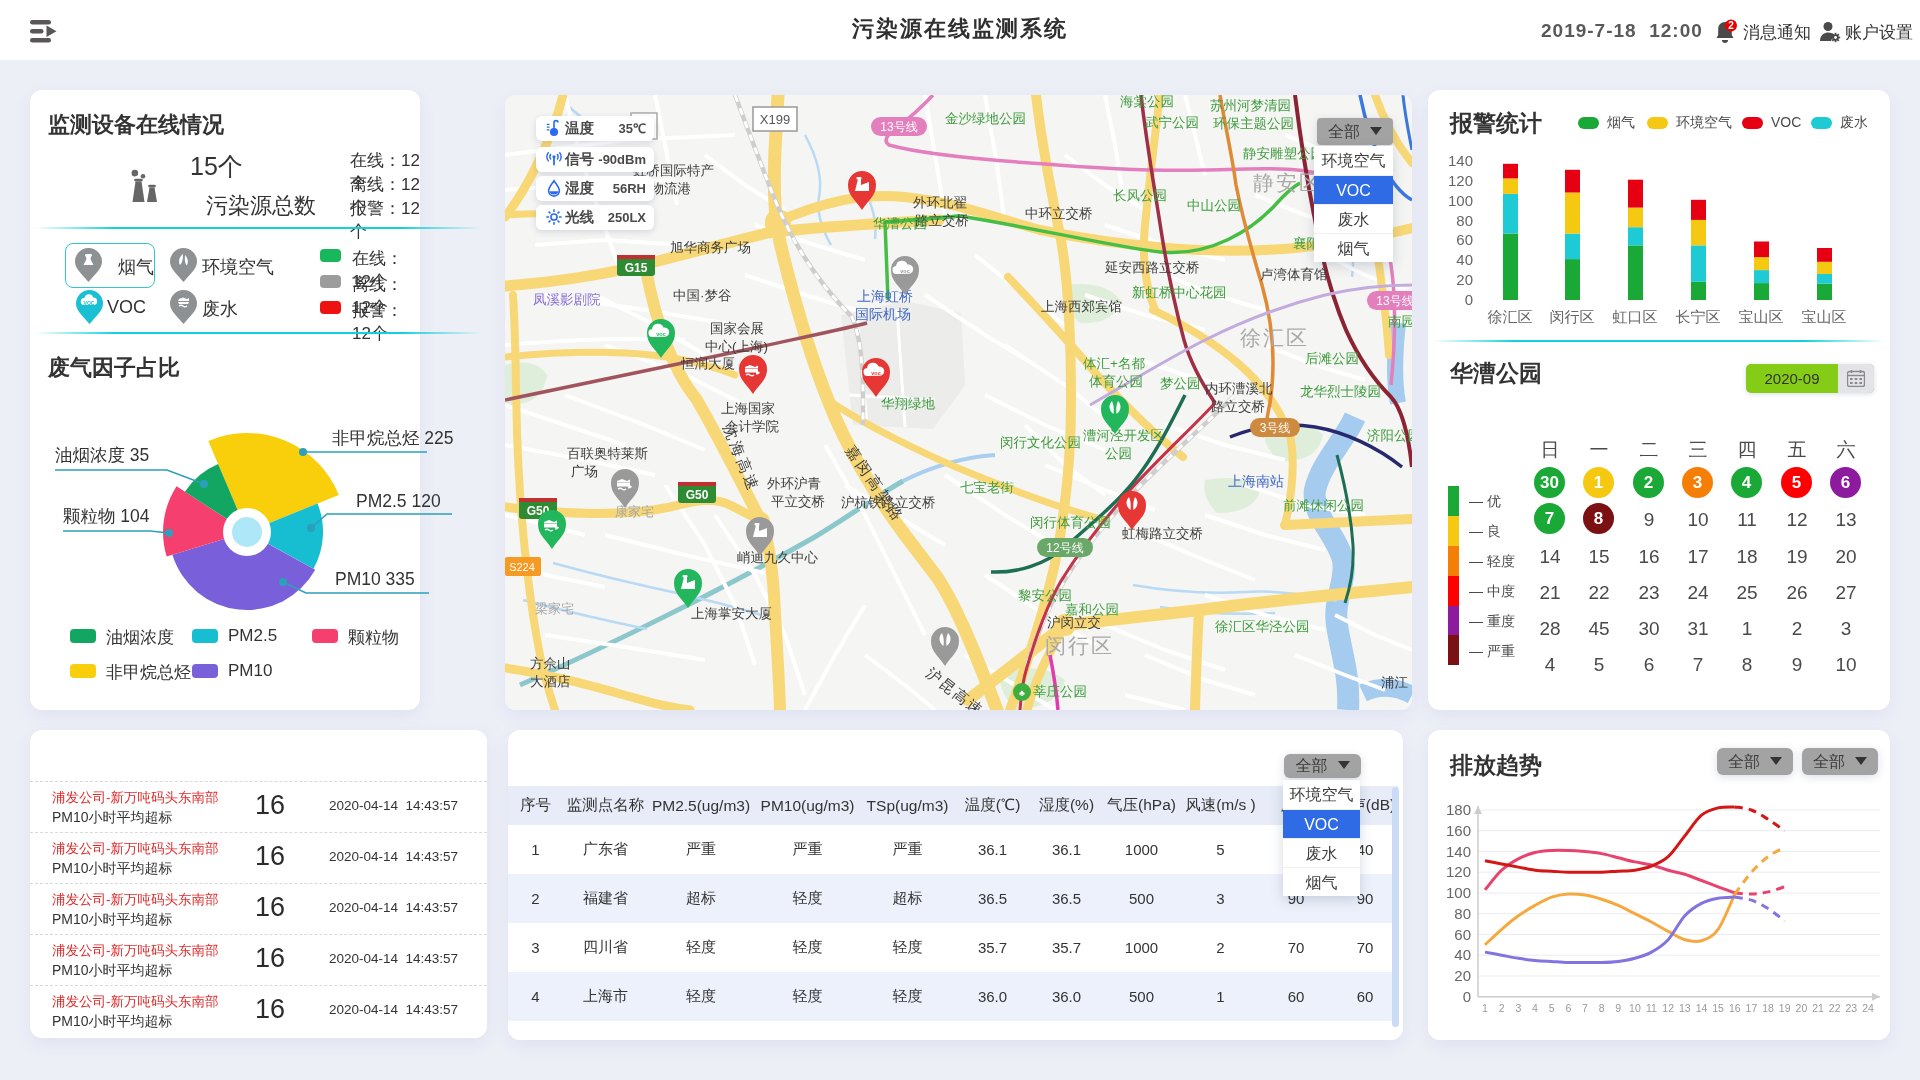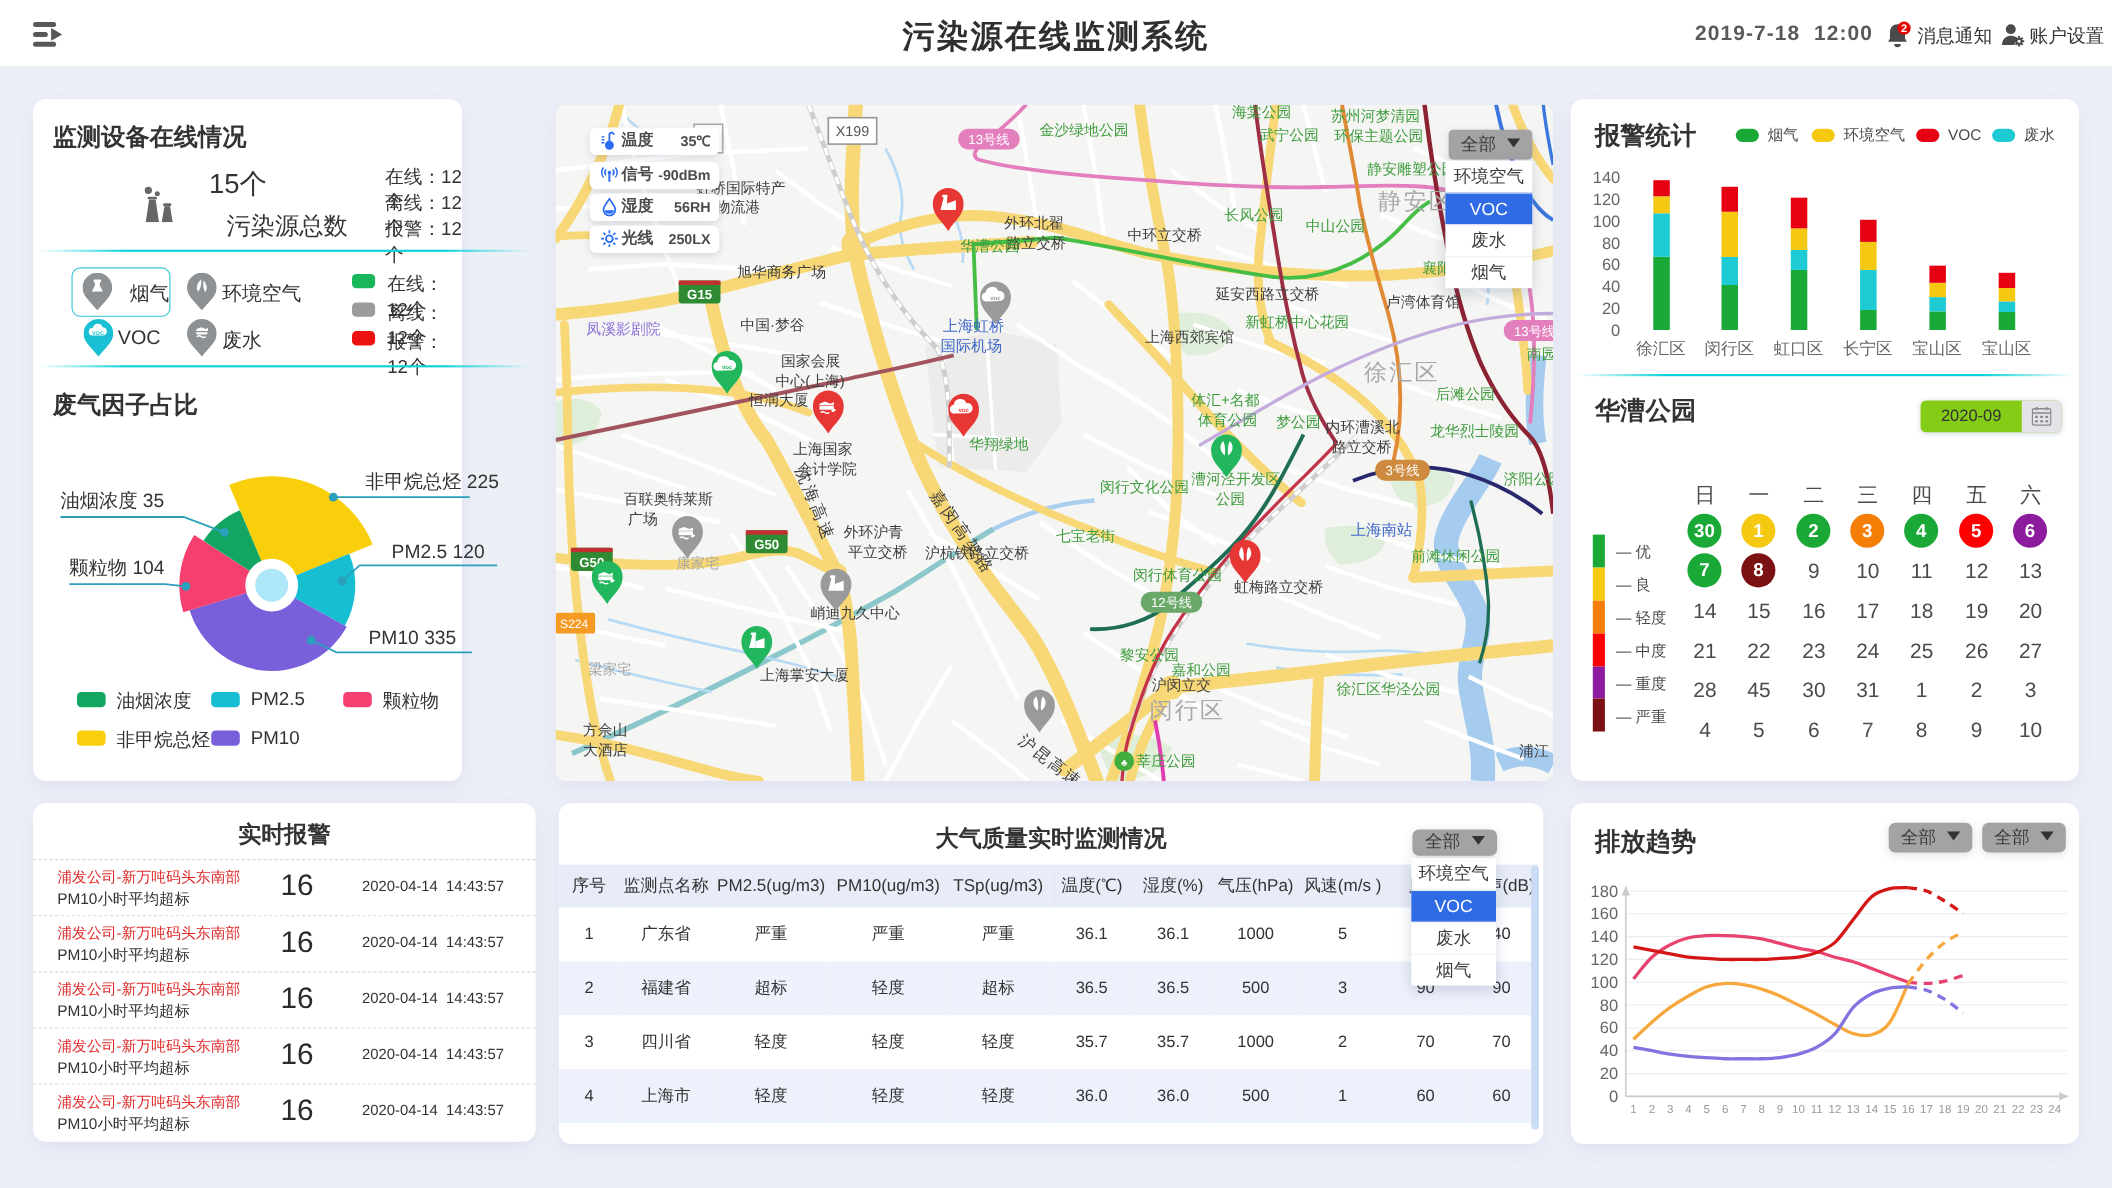--- a/index.html
+++ b/index.html
@@ -1,20 +1,20 @@
 <!DOCTYPE html>
 <html lang="zh"><head>
 <meta charset="utf-8">
 <title>污染源在线监测系统</title>
 <style>
 * { margin:0; padding:0; box-sizing:border-box; }
 html,body { width:1920px; height:1080px; overflow:hidden; }
 body { font-family:"Liberation Sans", sans-serif; background:#EDEFF7; position:relative; color:#333; }
 .hdr { position:absolute; left:0; top:0; width:1920px; height:60px; background:#fff; }
-.hdr-title { position:absolute; left:0; right:0; top:14px; text-align:center; font-size:29px; font-weight:bold; color:#2f2f2f; letter-spacing:2px; }
+.hdr-title { position:absolute; left:0; right:0; top:14px; text-align:center; font-size:22px; font-weight:bold; color:#2f2f2f; letter-spacing:2px; }
 .hdr-date { position:absolute; left:1541px; top:20px; font-size:19px; font-weight:bold; color:#595959; letter-spacing:1px; }
 .hdr-item { position:absolute; top:21px; font-size:17px; color:#333; }
 .card { position:absolute; background:#fff; border-radius:12px; box-shadow:0 6px 18px rgba(40,70,150,0.07); }
 .ttl { font-size:22px; font-weight:bold; color:#333; position:absolute; }
 .divider { position:absolute; height:2px; background:linear-gradient(90deg, rgba(0,209,222,0) 0%, #0fd2dc 18%, #0fd2dc 82%, rgba(0,209,222,0) 100%); }
 .chip { position:absolute; border-radius:4px; }
 svg text { font-family:"Liberation Sans", sans-serif; }
 .mapwrap { position:absolute; left:505px; top:95px; width:907px; height:615px; border-radius:10px; overflow:hidden; box-shadow:0 6px 18px rgba(40,70,150,0.07); }
 .mchip { position:absolute; left:31px; height:25px; width:118px; background:#fff; border-radius:6px; box-shadow:0 2px 6px rgba(60,80,120,0.18); font-size:14.5px; font-weight:bold; color:#4a4a4a; line-height:25px; }
 .mchip .ic { position:absolute; left:9px; top:3px; width:18px; height:18px; }
@@ -734,21 +734,20 @@
 <div class="cal-day" style="left:150px;top:564px">5</div>
 <div class="cal-day" style="left:200px;top:564px">6</div>
 <div class="cal-day" style="left:249px;top:564px">7</div>
 <div class="cal-day" style="left:298px;top:564px">8</div>
 <div class="cal-day" style="left:348px;top:564px">9</div>
 <div class="cal-day" style="left:397px;top:564px">10</div>
 
 </div>
 
 <div class="card" style="left:30px;top:730px;width:457px;height:308px">
-  <div class="ttl" style="left:0;top:14px;width:457px;text-align:center;font-size:21px">实时报警</div>
   <div class="alarm-row" style="top:51px">
     <div class="l1">浦发公司-新万吨码头东南部</div>
       <div class="l2">PM10小时平均超标</div>
     <div class="num">16</div>
       <div class="dt">2020-04-14&nbsp; 14:43:57</div>
   </div>
   <div class="alarm-row" style="top:102px">
     <div class="l1">浦发公司-新万吨码头东南部</div>
       <div class="l2">PM10小时平均超标</div>
     <div class="num">16</div>
@@ -768,21 +767,20 @@
   </div>
   <div class="alarm-row" style="top:255px;height:53px">
     <div class="l1">浦发公司-新万吨码头东南部</div>
       <div class="l2">PM10小时平均超标</div>
     <div class="num">16</div>
       <div class="dt">2020-04-14&nbsp; 14:43:57</div>
   </div>
 </div>
 
 <div class="card" style="left:508px;top:730px;width:895px;height:310px;overflow:hidden">
-  <div class="ttl" style="left:0;top:18px;width:895px;text-align:center;font-size:21px">大气质量实时监测情况</div>
   <div style="position:absolute;left:0;top:56px">
     <table class="aq">
       <colgroup>
           <col style="width:55px">
           <col style="width:85px">
           <col style="width:106px">
           <col style="width:107px">
           <col style="width:93px">
           <col style="width:77px">
           <col style="width:71px">

